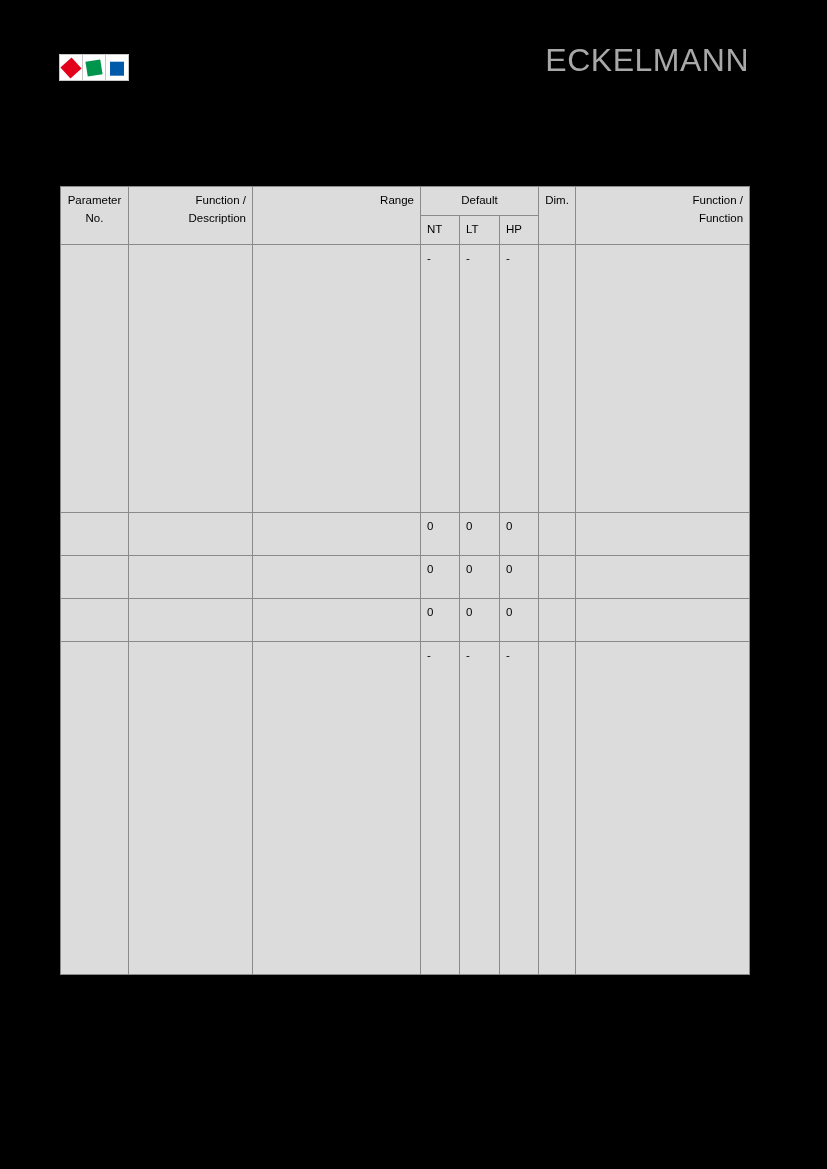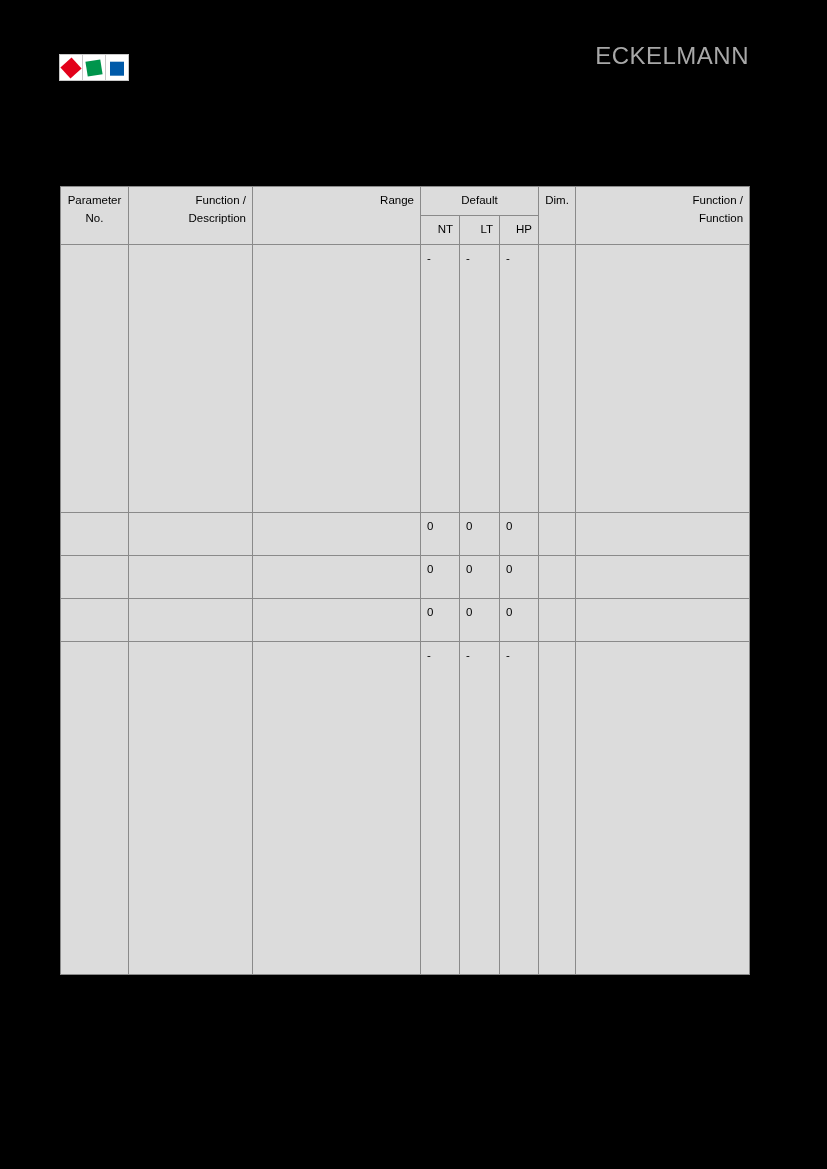--- a/index.html
+++ b/index.html
@@ -64,21 +64,21 @@
     transform: translate(-50%, -45%) rotate(0deg);
     width: 14px;
     height: 14px;
   }
 
   .brand-wordmark {
     position: absolute;
     right: 78px;
     top: 44px;
     font-family: "Liberation Sans", sans-serif;
-    font-size: 24px;
+    font-size: 32px;
     letter-spacing: 0.5px;
     color: #a8a8a8;
     font-weight: 300;
     line-height: 1;
     white-space: nowrap;
   }
 
   
   .param-table-wrap {
     position: absolute;
@@ -117,21 +117,21 @@
   }
   th.col-function,
   th.col-range,
   th.col-displayed {
     text-align: right;
   }
   th.col-default-group,
   th.col-dim {
   }
   th.sub-nt, th.sub-lt, th.sub-hp {
-    text-align: right;
+    text-align: left;
     vertical-align: middle;
     padding-top: 4px;
     padding-bottom: 4px;
     margin-left: 42px;
   }
 
   
   tbody td {
     font-size: 11.5px;
     line-height: 1.4;

